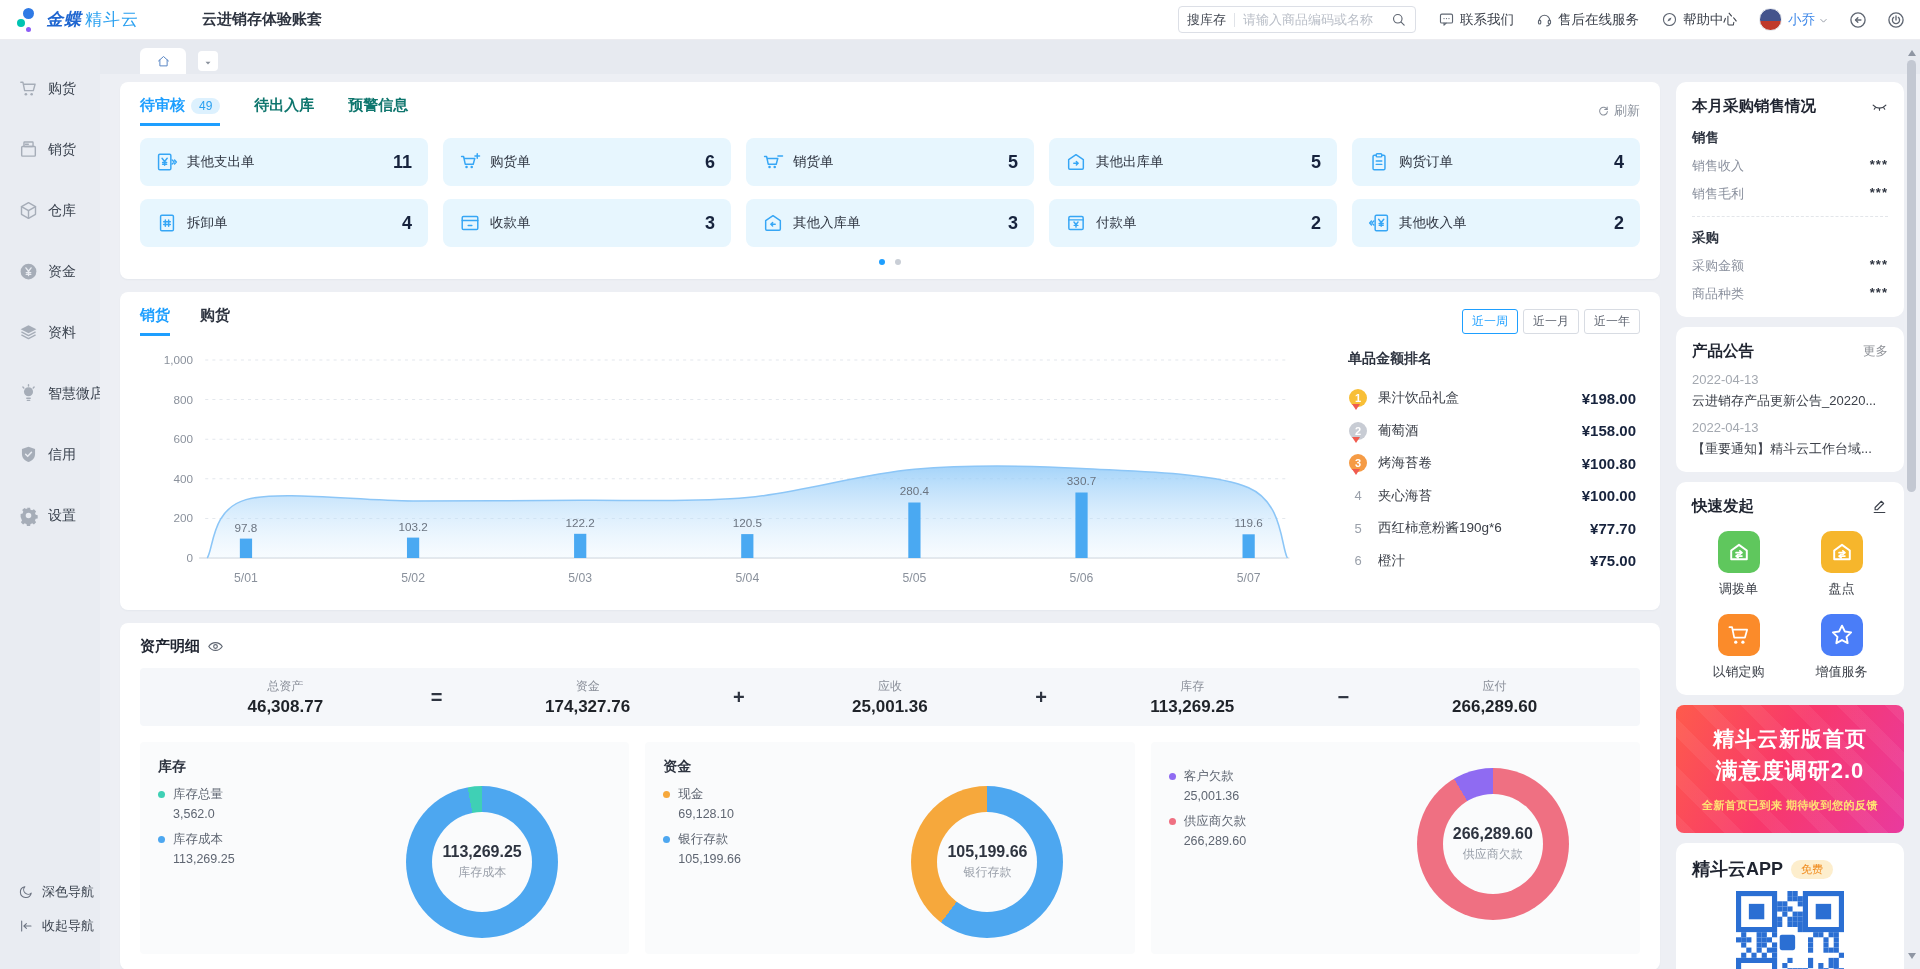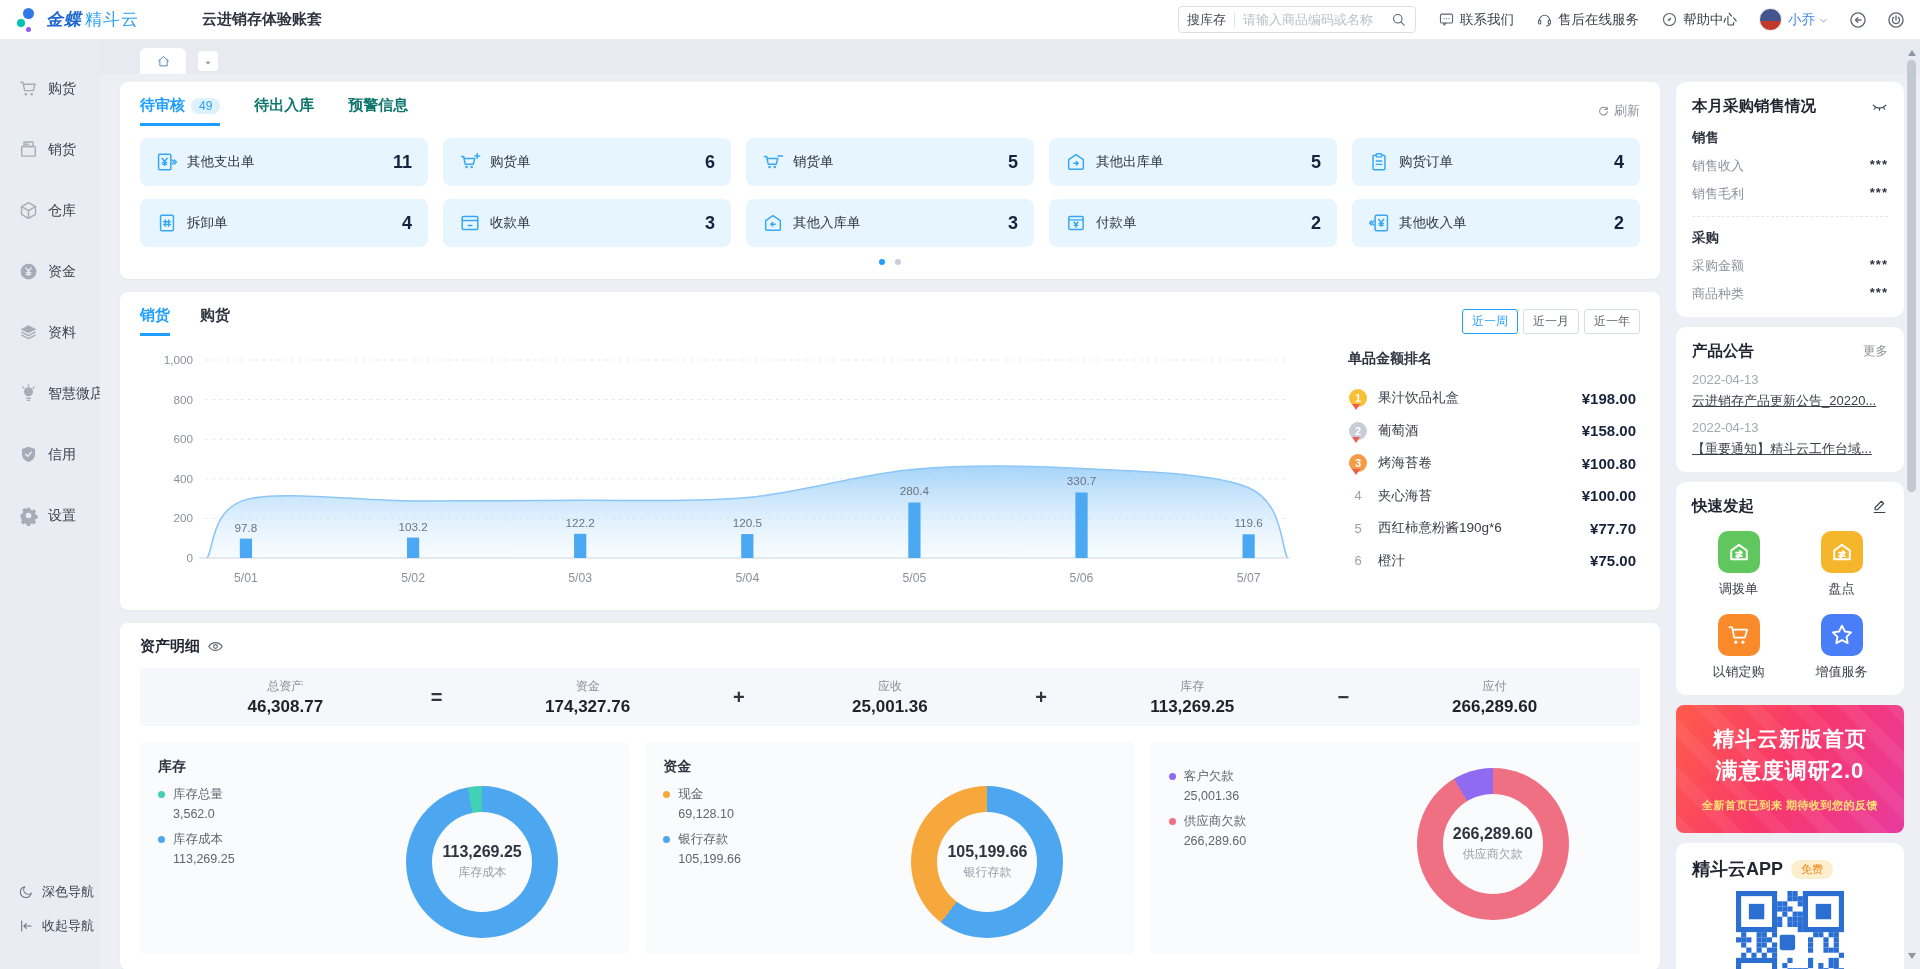--- a/index.html
+++ b/index.html
@@ -120,21 +120,21 @@
   .r-title { font-size:15.5px; font-weight:800; color:#1f2430; }
   .r-ic-btn { width:17px; height:17px; color:#3c414b; cursor:pointer; }
   .m-group-title { font-size:13.5px; font-weight:700; color:#2e3440; margin-top:12px; }
   .m-row { display:flex; justify-content:space-between; margin-top:10px; }
   .m-label { font-size:13px; color:#8b919e; }
   .m-value { font-size:13px; font-weight:800; color:#2e3440; letter-spacing:1px; }
   .m-divider { border-bottom:1px dashed #e3e6ea; margin:13px 0 1px; }
   .more-link { font-size:12.5px; color:#909399; cursor:pointer; }
   .ann-item { margin-top:10px; cursor:pointer; }
   .ann-date { font-size:13px; color:#a3a8b0; }
-  .ann-text { font-size:13px; color:#3c4049; margin-top:5px; white-space:nowrap; overflow:hidden; text-overflow:ellipsis;text-decoration:underline; }
+  .ann-text { font-size:13px; color:#3c4049; margin-top:5px; white-space:nowrap; overflow:hidden; text-overflow:ellipsis; }
   .quick-grid { display:grid; grid-template-columns:1fr 1fr; gap:16px 10px; margin-top:14px; justify-items:center; }
   .quick-item { display:flex; flex-direction:column; align-items:center; gap:7px; cursor:pointer; }
   .qi-ic { width:42px; height:42px; border-radius:10px; color:#fff; display:flex; align-items:center; justify-content:center; }
   .qi-ic svg { width:26px; height:26px; }
   .qi-label { font-size:13px; color:#3c4049; }
   .banner { border-radius:8px; height:128px; background:linear-gradient(115deg,#fe5b4c 0%,#f8386b 48%,#e93a9e 100%); position:relative; overflow:hidden; display:flex; flex-direction:column; align-items:center; justify-content:center; cursor:pointer; flex:0 0 auto; }
   .banner::before { content:""; position:absolute; inset:0; background:
       repeating-linear-gradient(45deg, rgba(255,255,255,.06) 0 14px, rgba(255,255,255,0) 14px 34px); }
   .banner-l1 { font-size:21px; font-weight:900; color:#fff; letter-spacing:1px; position:relative; }
   .banner-l2 { font-size:22px; font-weight:900; color:#fff; letter-spacing:1px; margin-top:3px; position:relative; }

